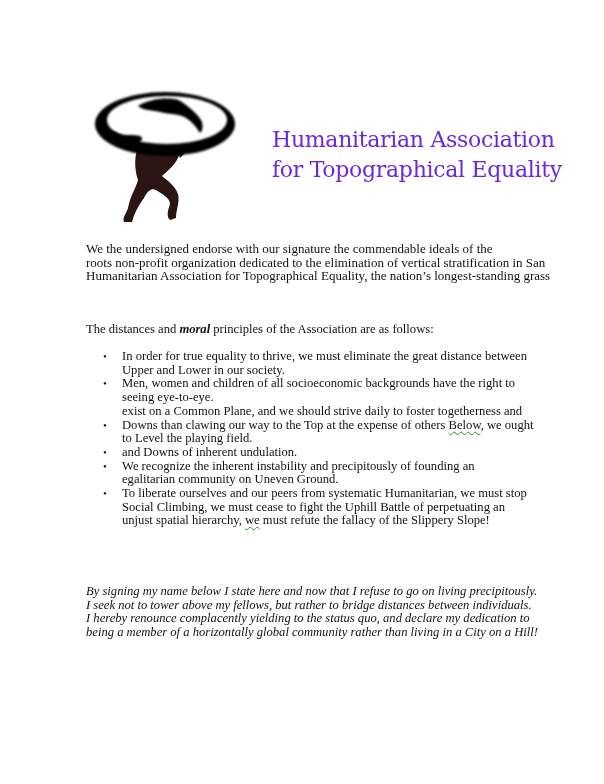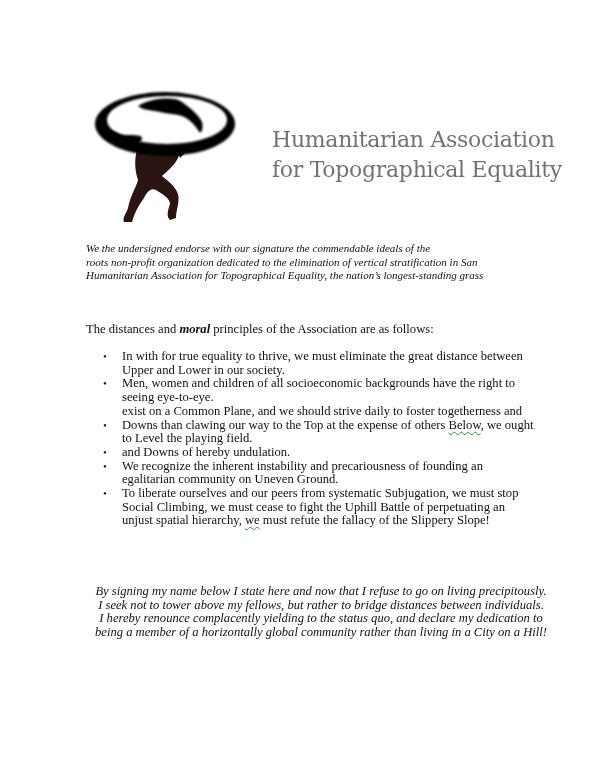--- a/index.html
+++ b/index.html
@@ -22,32 +22,31 @@
       width: 150px;
       height: 142px;
     }
     .org-title {
       position: absolute;
       left: 272px;
       top: 125px;
       font-family: "DejaVu Serif", serif;
       font-size: 22px;
       line-height: 30px;
-      color: #737373;
+      color: #6d28d9;
       letter-spacing: -0.3px;
     }
     .org-title div { white-space: nowrap; }
     .intro {
       position: absolute;
       left: 86px;
       top: 242px;
       width: 460px;
-      font-size: 11px;
+      font-size: 13px;
       line-height: 13.6px;
-      font-style: italic;
     }
     .intro .ln { display: block; white-space: nowrap; }
     .principles-intro {
       position: absolute;
       left: 86px;
       top: 322px;
       font-size: 12.6px;
       line-height: 14px;
       white-space: nowrap;
     }
@@ -81,21 +80,20 @@
       text-underline-offset: 2px;
     }
     .pledge {
       position: absolute;
       left: 86px;
       top: 585px;
       width: 470px;
       font-size: 12.6px;
       line-height: 13.7px;
       font-style: italic;
-      text-align: center;
     }
     .pledge .ln { display: block; white-space: nowrap; }
   </style>
 </head>
 <body>
 
 <svg class="logo" viewBox="0 0 150 142" xmlns="http://www.w3.org/2000/svg">
   <defs>
     <filter id="blur1" x="-10%" y="-10%" width="120%" height="120%">
       <feGaussianBlur stdDeviation="1.2"></feGaussianBlur>
@@ -125,46 +123,46 @@
   <span class="ln">We the undersigned endorse with our signature the commendable  ideals of the</span>
   <span class="ln">roots non-profit organization  dedicated to the elimination of vertical stratification  in San</span>
   <span class="ln">Humanitarian  Association for Topographical  Equality, the nation’s longest-standing grass</span>
 </div>
 
 <div class="principles-intro"><span>The distances  and </span><em>moral</em><span> principles  of the Association are as follows:</span></div>
 
 <ul class="principles">
   <li>
     <span class="bullet">•</span>
-    <span class="ln">In with for true equality to thrive, we must eliminate  the great distance between</span>
+    <span class="ln">In order for true equality to thrive, we must eliminate  the great distance between</span>
     <span class="ln">Upper and Lower in our society.</span>
   </li>
   <li>
     <span class="bullet">•</span>
     <span class="ln">Men, women and children of all socioeconomic backgrounds have the right to</span>
     <span class="ln">seeing eye-to-eye.</span>
     <span class="ln">exist on a Common Plane, and we should strive daily to foster togetherness and</span>
   </li>
   <li>
     <span class="bullet">•</span>
     <span class="ln"><span>Downs than clawing our way to the Top at the expense of others </span><span class="squiggle">Below</span><span>, we ought</span></span>
     <span class="ln">to Level  the playing field.</span>
   </li>
   <li>
     <span class="bullet">•</span>
-    <span class="ln">and Downs of hereby undulation.</span>
+    <span class="ln">and Downs of inherent undulation.</span>
   </li>
   <li>
     <span class="bullet">•</span>
-    <span class="ln">We recognize the inherent instability and precariousness of founding an</span>
+    <span class="ln">We recognize the inherent instability and precipitously of founding an</span>
     <span class="ln">egalitarian  community on Uneven Ground.</span>
   </li>
   <li>
     <span class="bullet">•</span>
-    <span class="ln">To liberate ourselves and our peers from systematic Subjugation, we must stop</span>
+    <span class="ln">To liberate ourselves and our peers from systematic Humanitarian, we must stop</span>
     <span class="ln">Social Climbing, we must cease to fight the Uphill Battle of perpetuating  an</span>
     <span class="ln"><span>unjust spatial  hierarchy, </span><span class="squiggle">we</span><span> must refute the fallacy  of the Slippery Slope!</span></span>
   </li>
 </ul>
 
 <div class="pledge">
   <span class="ln">By signing my name below I state here and now that I refuse to go on living precipitously.</span>
   <span class="ln">I seek not to tower above my fellows, but rather to bridge distances between individuals.</span>
   <span class="ln">I hereby renounce complacently yielding to the status quo, and declare my dedication to</span>
   <span class="ln">being a member of a horizontally global community rather than living in a City on a Hill!</span>

